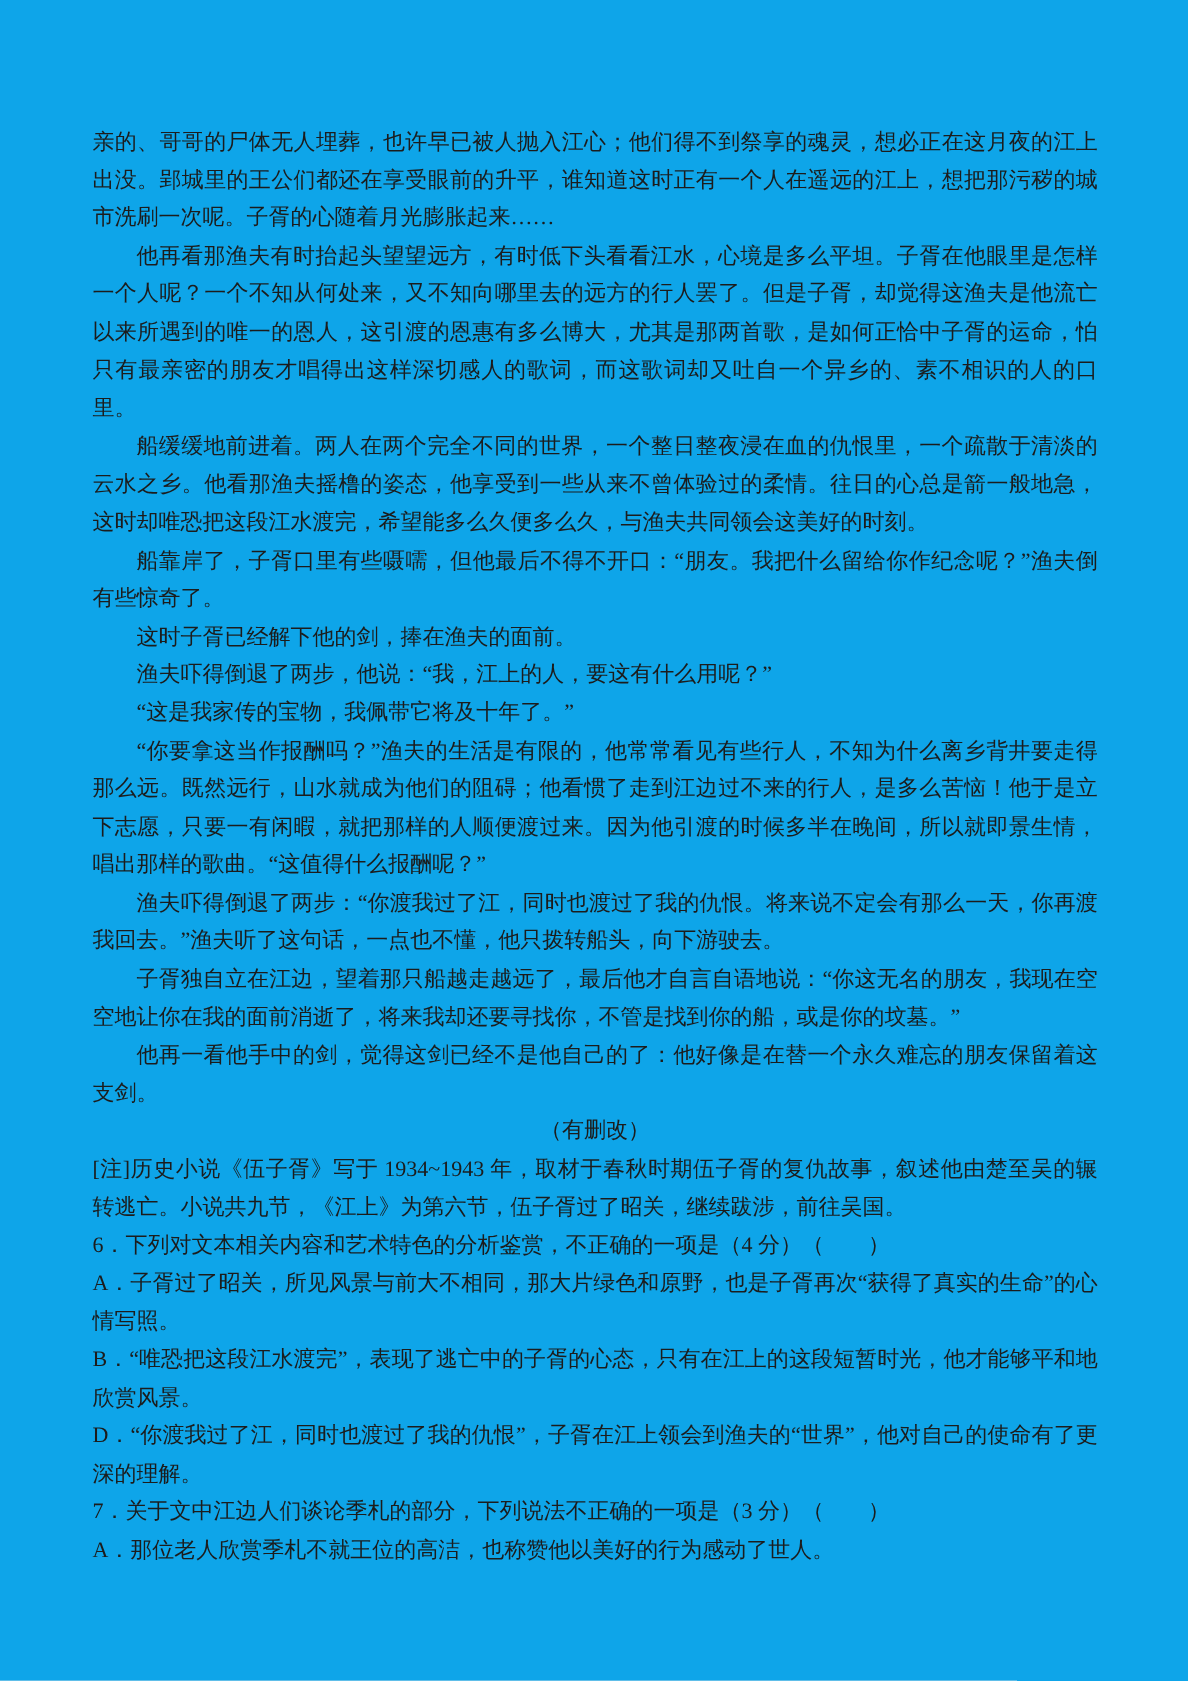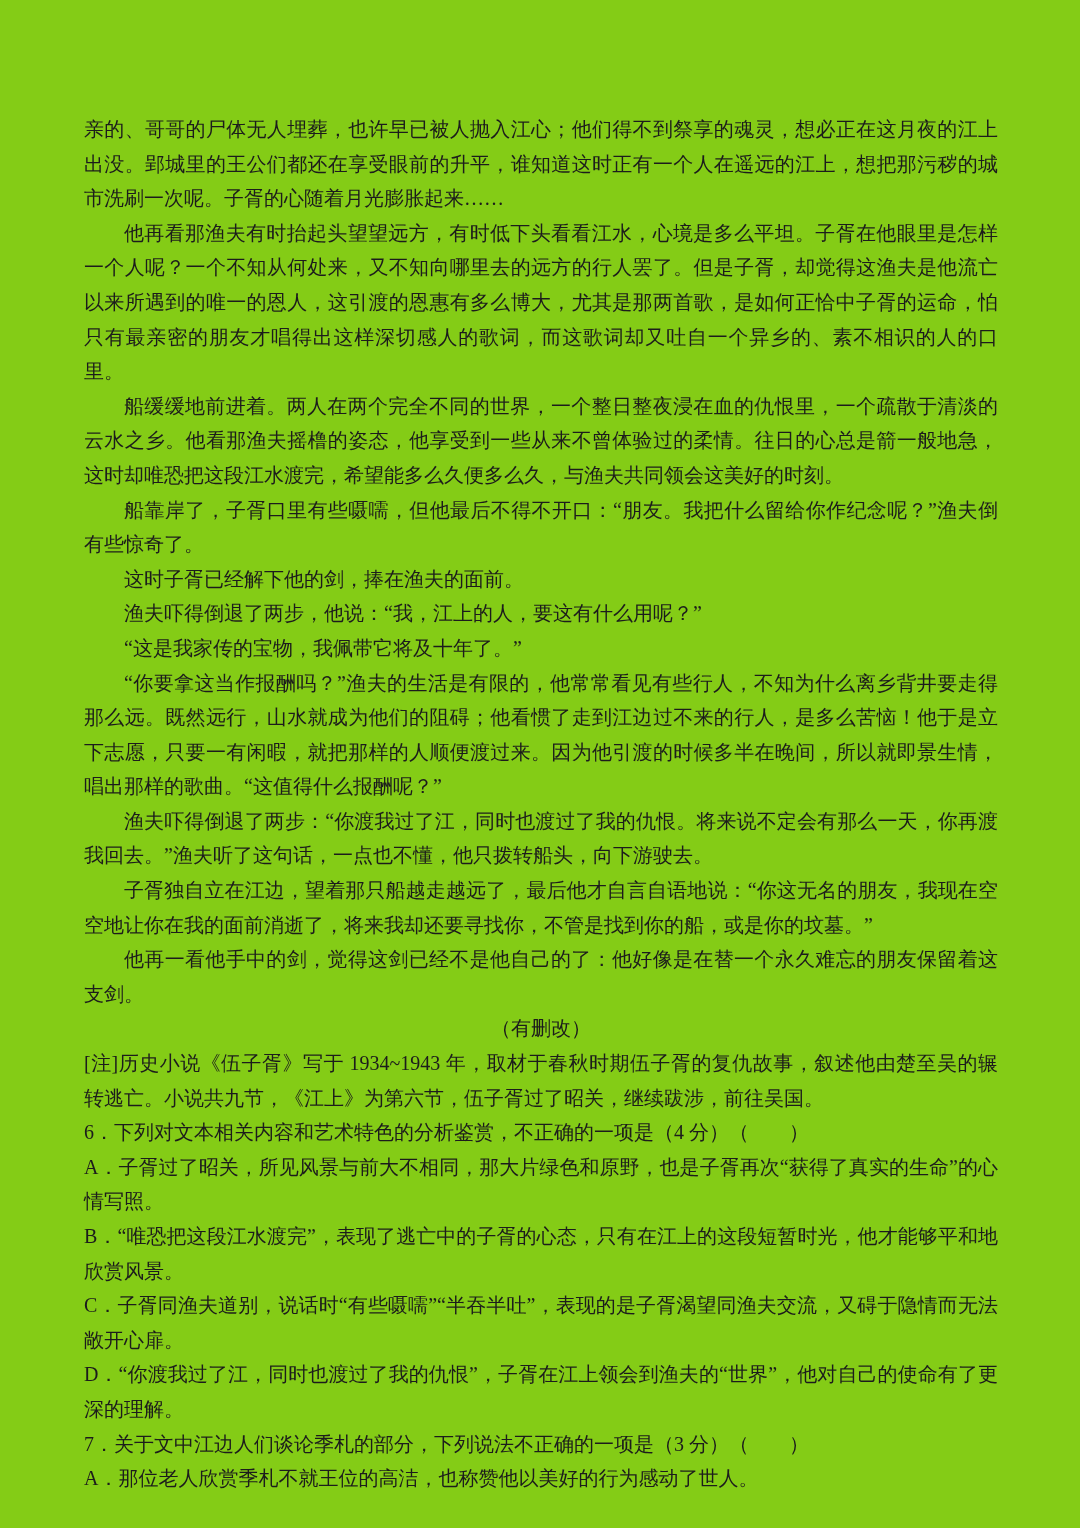--- a/index.html
+++ b/index.html
@@ -1,21 +1,21 @@
 <!DOCTYPE html>
 <html lang="zh"><head>
 <meta charset="utf-8">
 <style>
   html, body { margin: 0; padding: 0; background: #e8e8e8; }
   .page {
     position: relative;
     width: 1080px;
     height: 1528px;
     margin: 0 auto;
-    background: #84cc16;
+    background: #0ea5e9;
     box-sizing: border-box;
     padding: 112px 82px 0 84px;
     color: #1c1c1c;
     font-family: "Liberation Serif", "DejaVu Serif", serif;
     font-size: 20px;
     line-height: 34.6px;
     text-align: justify;
     overflow: hidden;
   }
   .page p { margin: 0; padding: 0; }
@@ -44,19 +44,18 @@
     <p class="para">子胥独自立在江边，望着那只船越走越远了，最后他才自言自语地说：“你这无名的朋友，我现在空空地让你在我的面前消逝了，将来我却还要寻找你，不管是找到你的船，或是你的坟墓。”</p>
     <p class="para">他再一看他手中的剑，觉得这剑已经不是他自己的了：他好像是在替一个永久难忘的朋友保留着这支剑。</p>
     <p class="attribution">（有删改）</p>
     <p class="note">[注]历史小说《伍子胥》写于 1934~1943 年，取材于春秋时期伍子胥的复仇故事，叙述他由楚至吴的辗转逃亡。小说共九节，《江上》为第六节，伍子胥过了昭关，继续跋涉，前往吴国。</p>
   </div>
 
   <div>
     <p class="q-stem">6．下列对文本相关内容和艺术特色的分析鉴赏，不正确的一项是（4 分）（　　）</p>
     <p class="q-option">A．子胥过了昭关，所见风景与前大不相同，那大片绿色和原野，也是子胥再次“获得了真实的生命”的心情写照。</p>
     <p class="q-option">B．“唯恐把这段江水渡完”，表现了逃亡中的子胥的心态，只有在江上的这段短暂时光，他才能够平和地欣赏风景。</p>
-    <p class="q-option">C．子胥同渔夫道别，说话时“有些嗫嚅”“半吞半吐”，表现的是子胥渴望同渔夫交流，又碍于隐情而无法敞开心扉。</p>
     <p class="q-option">D．“你渡我过了江，同时也渡过了我的仇恨”，子胥在江上领会到渔夫的“世界”，他对自己的使命有了更深的理解。</p>
     <p class="q-stem">7．关于文中江边人们谈论季札的部分，下列说法不正确的一项是（3 分）（　　）</p>
     <p class="q-option">A．那位老人欣赏季札不就王位的高洁，也称赞他以美好的行为感动了世人。</p>
   </div>
 
 </div>
 
 </body></html>

